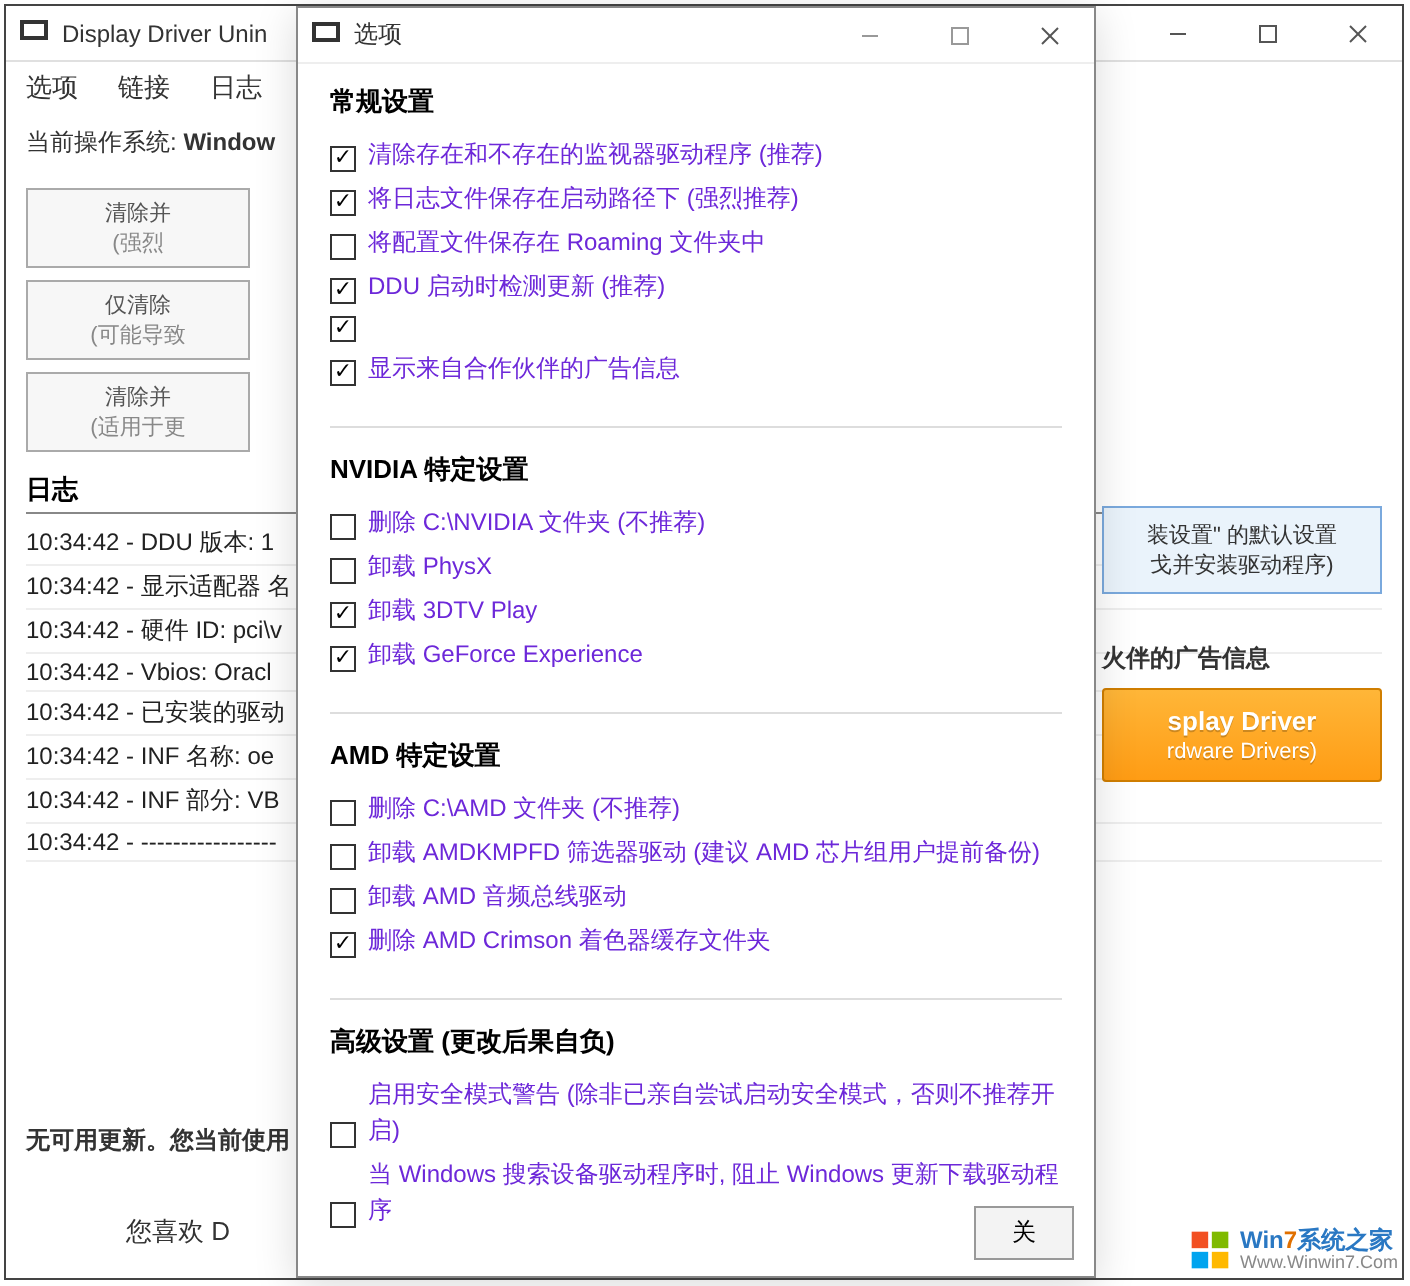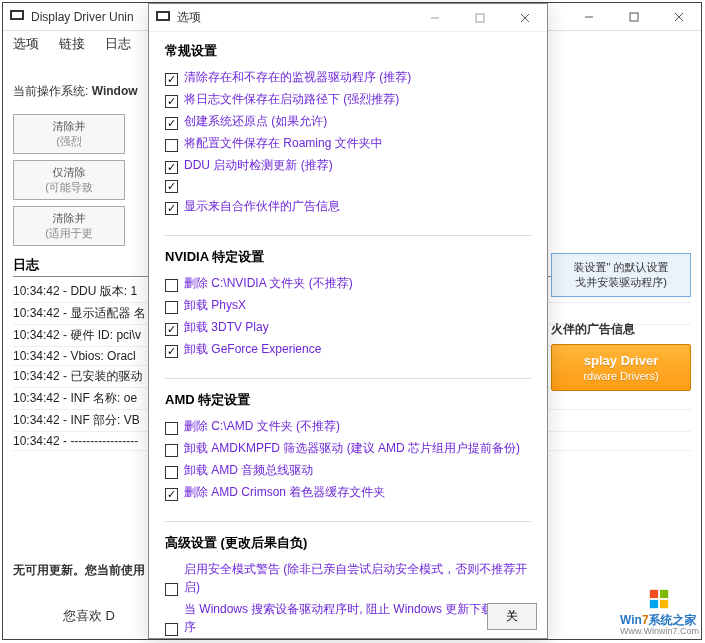--- a/index.html
+++ b/index.html
@@ -10,21 +10,21 @@
 .back-titlebar { height: 28px; display: flex; align-items: center; background: #fff; border-bottom: 1px solid #e0e0e0; padding-left: 6px; position: relative; }
 .titlebar-icon svg { width: 16px; height: 16px; }
 .back-title { margin-left: 6px; font-size: 12px; color: #333; }
 .winbtns { position: absolute; right: 0; top: 0; display: flex; }
 .winbtn { width: 45px; height: 28px; display: flex; align-items: center; justify-content: center; color: #555; }
 .winbtn svg { width: 10px; height: 10px; }
 
 .menubar { display: flex; padding: 4px 10px; gap: 20px; background: #fff; color: #333; }
 .menu-item { font-size: 13px; }
 
-.back-body { padding: 6px 10px; margin-top: 20px; }
+.back-body { padding: 6px 10px; }
 .os-line { font-size: 12px; margin-bottom: 4px; }
 .os-line b { font-weight: bold; }
 
 .btn-area { width: 112px; margin: 4px 10px 10px 10px; }
 .back-btn { border: 1px solid #aaa; background: #f7f7f7; padding: 4px 6px; margin-bottom: 6px; font-size: 11px; text-align: center; color: #555; white-space: nowrap; overflow: hidden; }
 
 .log-title { font-weight: bold; font-size: 13px; margin: 6px 10px 4px; color: #000; border-bottom: 1px solid #888; padding-bottom: 2px; }
 .log-list { margin: 4px 10px; font-size: 12px; color: #222; }
 .log-row { padding: 2px 0; border-bottom: 1px solid #eee; white-space: nowrap; overflow: hidden; }
 .log-row.sel { background: #fff; }
@@ -49,21 +49,21 @@
 .section-title { font-weight: bold; font-size: 13px; color: #000; margin-bottom: 6px; }
 .checkbox-row { display: flex; align-items: flex-end; gap: 6px; font-size: 12px; color: #6d28d9; padding: 2px 0; line-height: 1.5; }
 .cb { width: 13px; height: 13px; border: 1px solid #333; display: inline-flex; align-items: center; justify-content: center; flex-shrink: 0; margin-top: 2px; background:#fff;}
 .cb.checked::after { content: "✓"; font-size: 11px; line-height: 1; color: #000; }
 .sep { border: none; border-top: 1px solid #ddd; margin: 12px 0; }
 
 .dlg-footer { position: absolute; bottom: 8px; right: 10px; }
 .close-btn { border: 1px solid #999; background: #f3f3f3; padding: 4px 18px; font-size: 12px; }
 
 
-.wm { position: absolute; right: 6px; bottom: 6px; text-align: left; font-size: 10px; display:flex; align-items:center; gap:4px;flex-direction:column;}
+.wm { position: absolute; right: 6px; bottom: 6px; text-align: left; font-size: 10px; display:flex; align-items:center; gap:4px;}
 .wm .flag { width: 22px; height: 22px; }
 .wm-text { font-size: 10px; line-height:1.1;}
 .wm-text .l1{color:#2a78c3; font-weight:bold; font-size:12px;}
 .wm-text .l1 b{color:#e07000;}
 .wm-text .l2{color:#888; font-size:9px;}
 </style>
 </head>
 <body>
 
 <div class="back-window">
@@ -179,24 +179,20 @@
         <div class="section-title">常规设置</div>
         <label class="checkbox-row">
           <span class="cb checked"></span>
           <span>清除存在和不存在的监视器驱动程序 (推荐)</span>
         </label>
         <label class="checkbox-row">
           <span class="cb checked"></span>
           <span>将日志文件保存在启动路径下 (强烈推荐)</span>
         </label>
         <label class="checkbox-row">
-          <span class="cb checked"></span>
-          <span>创建系统还原点 (如果允许)</span>
-        </label>
-        <label class="checkbox-row">
           <span class="cb"></span>
           <span>将配置文件保存在 Roaming 文件夹中</span>
         </label>
         <label class="checkbox-row">
           <span class="cb checked"></span>
           <span>DDU 启动时检测更新 (推荐)</span>
         </label>
         <label class="checkbox-row">
           <span class="cb checked"></span>
         </label>

